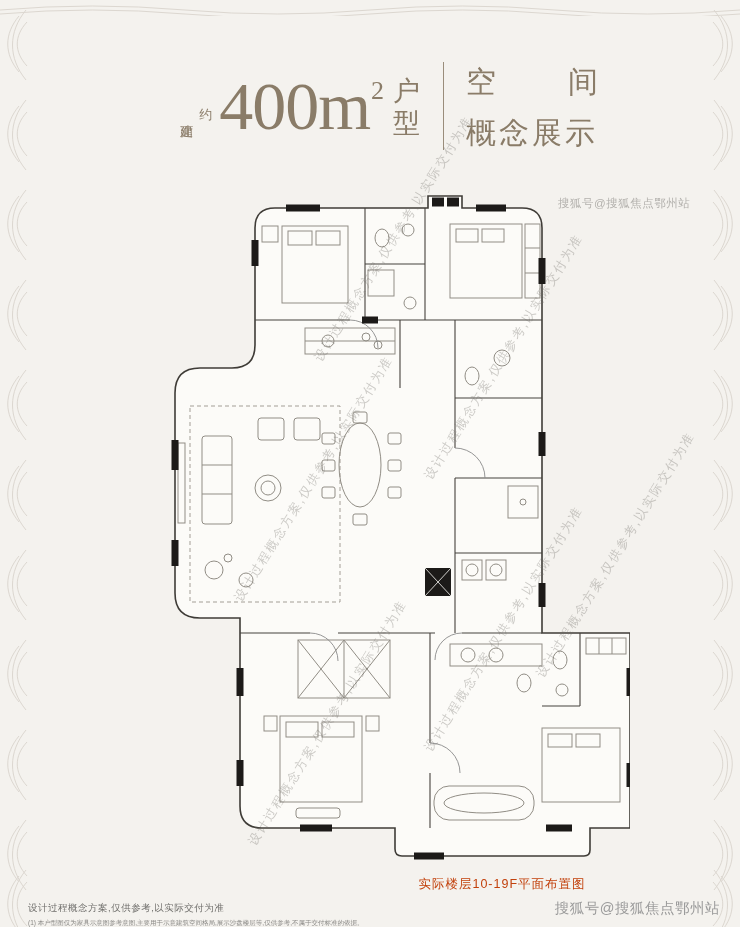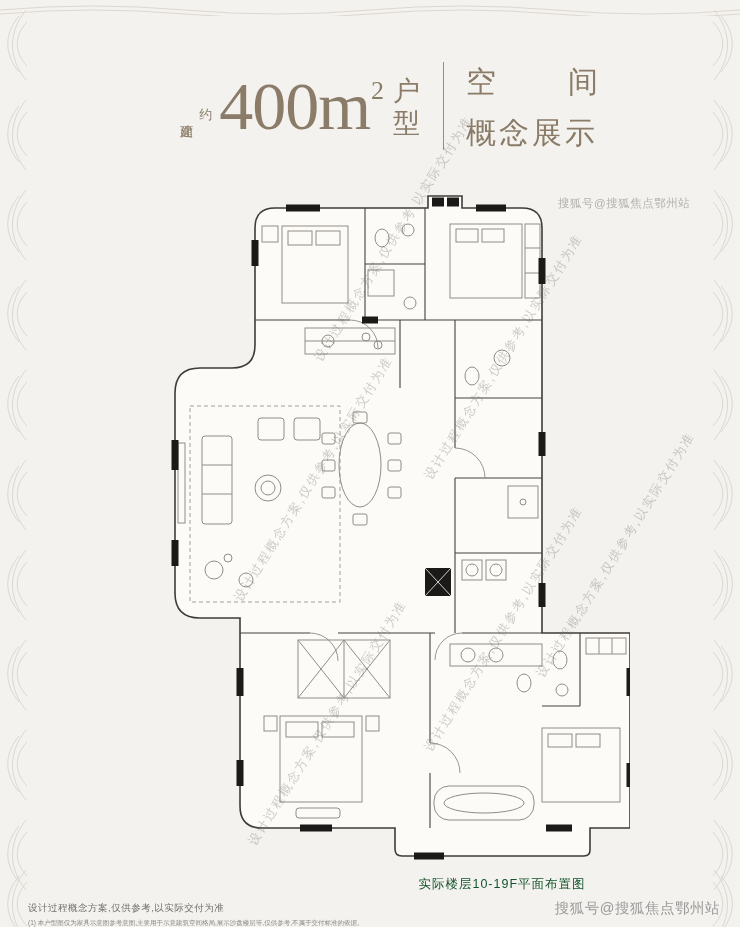--- a/index.html
+++ b/index.html
@@ -17,21 +17,21 @@
   .area-value{font-family:"Liberation Serif","DejaVu Serif",serif;font-size:68px;line-height:1;letter-spacing:-1px;}
   .area-exp{font-family:"Liberation Serif","DejaVu Serif",serif;font-size:26px;position:relative;top:-30px;left:1px;}
   .type-vertical{display:flex;flex-direction:column;font-size:27px;line-height:1.18;margin:4px 14px 0 10px;letter-spacing:1px;}
   .hdivider{width:1px;height:88px;background:#9a8d7b;margin:0 22px 0 8px;}
   .space-block{display:flex;flex-direction:column;gap:10px;margin-top:4px;}
   .space-line1{display:flex;justify-content:space-between;width:132px;font-size:30px;}
   .space-line2{font-size:30px;letter-spacing:3px;width:132px;}
 
   
   .plan-wrap{position:absolute;left:110px;top:188px;z-index:1;}
-  .plan-caption{position:absolute;left:502px;top:876px;transform:translateX(-50%);font-size:12.5px;color:#14532d;letter-spacing:1px;white-space:nowrap;z-index:3;}
+  .plan-caption{position:absolute;left:502px;top:876px;transform:translateX(-50%);font-size:12.5px;color:#c2410c;letter-spacing:1px;white-space:nowrap;z-index:3;}
 
   
   .wm{position:absolute;z-index:2;transform:rotate(-58deg);transform-origin:0 50%;font-size:12.5px;letter-spacing:2px;color:rgba(110,108,104,0.34);white-space:nowrap;pointer-events:none;}
   .wm1{left:318px;top:352px;}
   .wm2{left:428px;top:470px;}
   .wm3{left:238px;top:592px;}
   .wm4{left:428px;top:742px;}
   .wm5{left:252px;top:836px;}
   .wm6{left:540px;top:668px;}
   .sohu-top{position:absolute;left:558px;top:196px;font-size:11.5px;color:#b3b1ad;z-index:2;letter-spacing:0.5px;}

